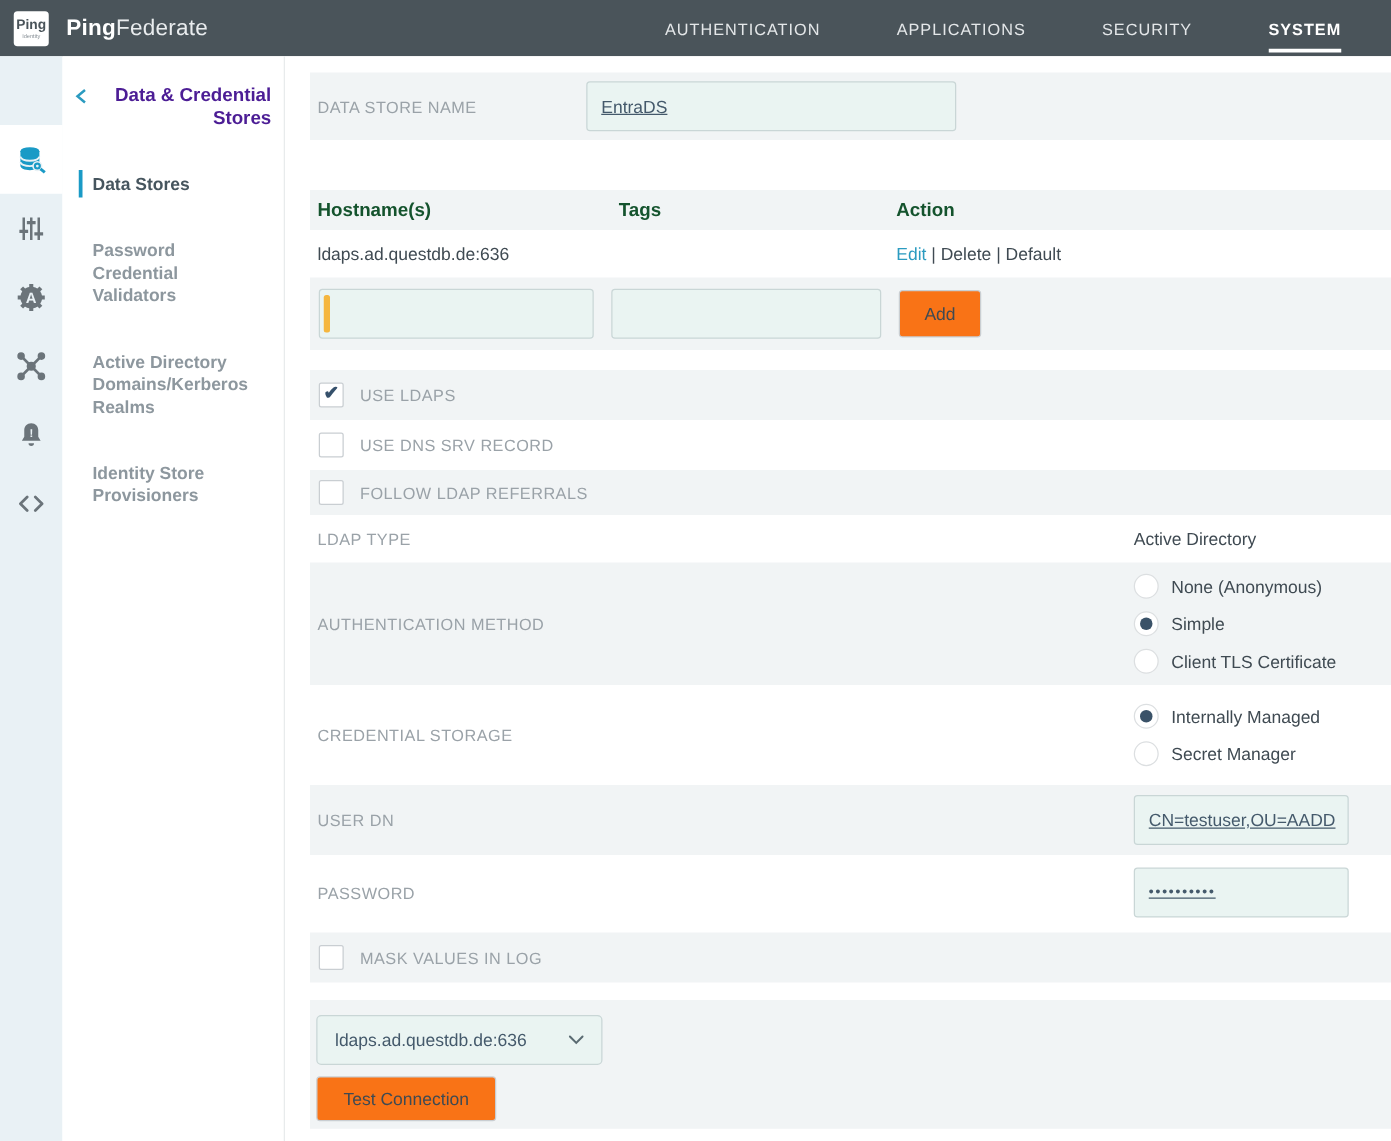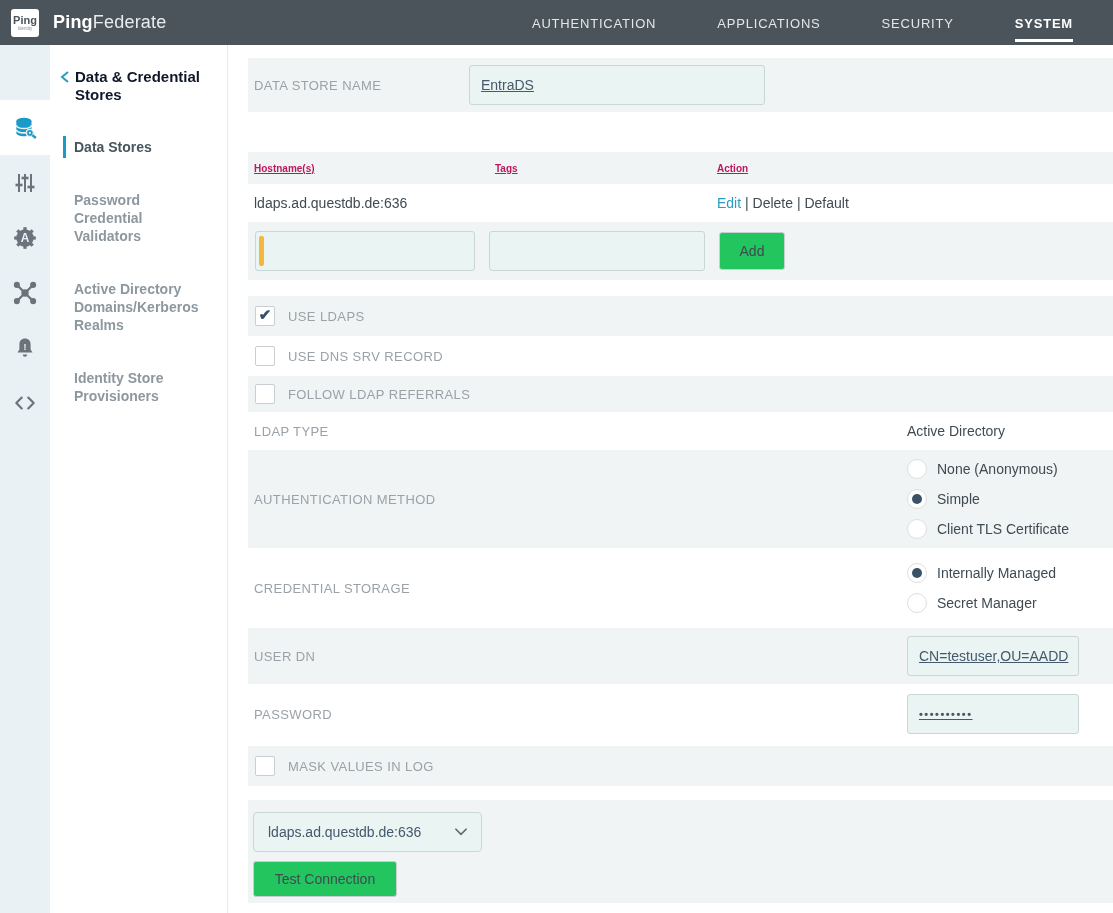--- a/index.html
+++ b/index.html
@@ -27,21 +27,21 @@
   
   .rail { width:50px; background:#e9f1f5; flex:0 0 50px; padding-top:55px; }
   .rail-item { height:55px; display:flex; align-items:center; justify-content:center; color:#6b747a; cursor:pointer; }
   .rail-item.active { background:#fff; color:#1a9ac6; }
   .rail-item svg { display:block; }
 
   
   .sidebar { width:178px; flex:0 0 178px; background:#fff; border-right:1px solid #e8ebec; padding-top:23px; }
   .sb-head { display:flex; padding-left:9px; }
   .sb-back { color:#2b9bc0; margin-top:2px; cursor:pointer; flex:0 0 14px; }
-  .sb-title { font-size:15px; font-weight:bold; color:#0f172a; line-height:18px; padding-left:2px; padding-right:10px; }
+  .sb-title { font-size:15px; font-weight:bold; color:#4c1d95; line-height:18px; padding-left:2px; padding-right:10px;text-align:right; }
   .sb-items { margin-top:34px; }
   .sb-item { position:relative; padding:0 18px 0 24px; font-size:14px; font-weight:bold; color:#8d979e;
              line-height:18px; margin-bottom:35px; cursor:pointer; }
   .sb-item.active { color:#46555e; }
   .sb-item.active::before { content:""; position:absolute; left:13px; top:-2px; width:3px; height:22px; background:#1a9ac6; }
 
   
   .main { flex:1; min-width:0; background:#fff; padding-left:20px; padding-top:13px; overflow:hidden; }
   .row { width:100%; }
   .gray { background:#f1f4f5; }
@@ -55,34 +55,34 @@
             white-space:nowrap; overflow:hidden;text-decoration:underline; }
 
   
   .name-row { height:54px; display:flex; align-items:center; padding-left:6px; }
   .name-row .label { width:215px; flex:0 0 215px; }
   .name-input { width:296px; }
 
   
   .tbl-head { margin-top:40px; height:32px; display:grid; grid-template-columns:241px 222px 1fr;
               align-items:center; padding-left:6px; }
-  .tbl-head .th { font-size:10px; font-weight:bold; color:#be185d;text-decoration:underline; }
+  .tbl-head .th { font-size:15px; font-weight:bold; color:#14532d; }
   .tbl-row { height:38px; display:grid; grid-template-columns:241px 222px 1fr; align-items:center; padding-left:6px; }
   .tbl-row .td { font-size:14px; color:#3f4a52; }
   .actions a { text-decoration:none; cursor:pointer; }
   .act-edit { color:#2b9bc0; }
   .act-plain { color:#3f4a52; }
   .act-sep { color:#3f4a52; }
 
   
   .add-row { height:58px; display:flex; align-items:center; padding-left:7px; }
   .add-host { width:220px; position:relative; padding-left:18px; }
   .req-bar { position:absolute; left:3px; top:4px; bottom:4px; width:5px; background:#f5b63e; border-radius:2px; }
   .add-tag { width:216px; margin-left:14px; }
-  .btn { background:#22c55e; border:1px solid #c9ced2; border-radius:3px; font-size:14px; color:#3f4a52;
+  .btn { background:#f97316; border:1px solid #c9ced2; border-radius:3px; font-size:14px; color:#3f4a52;
          cursor:pointer; font-family:"Liberation Sans", sans-serif; }
   .add-btn { width:66px; height:38px; margin-left:14px; }
 
   
   .chk-row { height:40px; display:flex; align-items:center; padding-left:7px; }
   .chk-row.first { margin-top:16px; }
   .checkbox { width:20px; height:20px; background:#fff; border:1px solid #c9ced2; border-radius:2px;
               display:flex; align-items:center; justify-content:center; cursor:pointer; flex:0 0 20px; }
   .checkbox .check { visibility:hidden; color:#35506b; font-size:15px; font-weight:bold; line-height:15px; margin-top:-3px; }
   .checkbox.checked .check { visibility:visible; }

